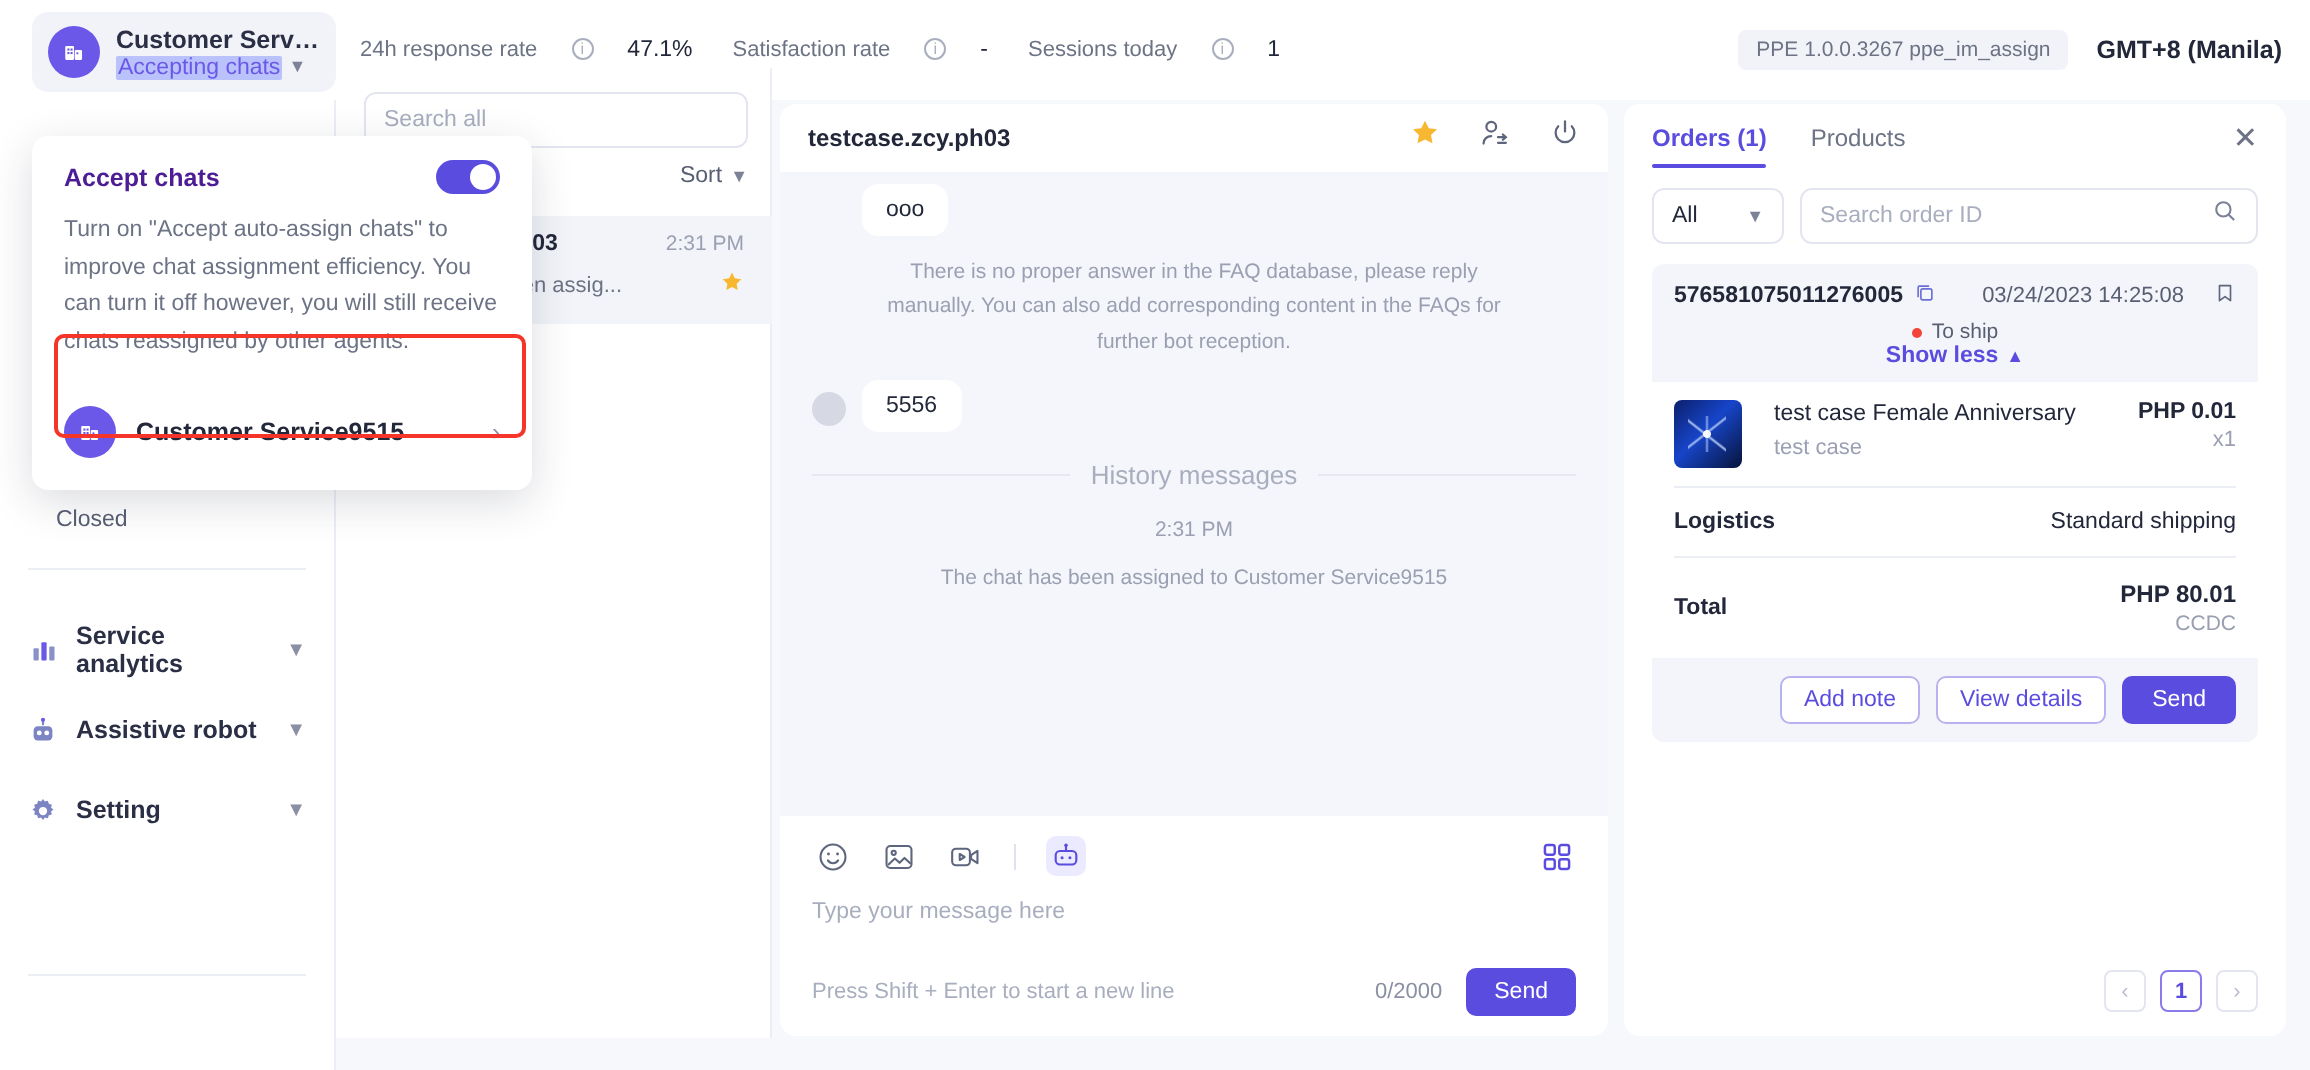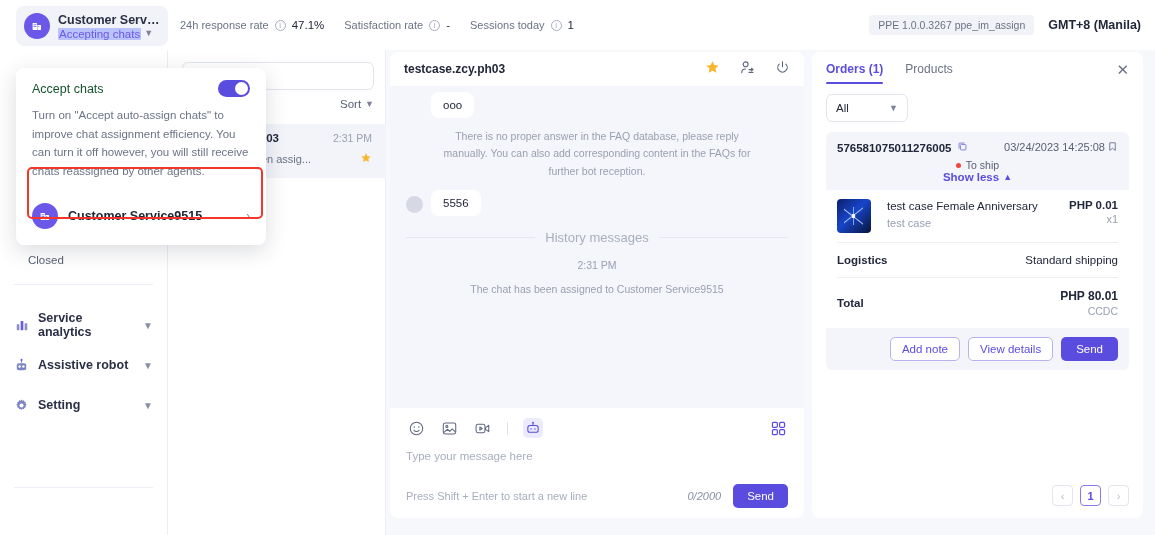--- a/index.html
+++ b/index.html
@@ -33,21 +33,21 @@
     white-space: nowrap; overflow: hidden; text-overflow: ellipsis; max-width: 106px;
   }
   .brand-status-row { display: flex; align-items: center; gap: 3px; }
   .brand-status {
     font-size: 11.5px; color: #6b57e8; background: #b9c2fb; border-radius: 1px;
     padding: 0 1px; white-space: nowrap;
   }
   .chev { color: #7c8399; font-size: 9px; line-height: 1; }
 
   .metrics { position: absolute; left: 180px; top: 0; height: 50px; display: flex; align-items: center; gap: 20px; }
-  .metric { display: flex; align-items: flex-end; gap: 6px; font-size: 11px; color: #6c7385; white-space: nowrap; }
+  .metric { display: flex; align-items: flex-start; gap: 17px; font-size: 11px; color: #6c7385; white-space: nowrap; }
   .metric .mval { font-weight: normal; color: #22273a; font-size: 11.5px; }
   .info-i {
     display: inline-flex; align-items: center; justify-content: center;
     width: 11px; height: 11px; border: 1px solid #a8aebe; border-radius: 50%;
     font-size: 8px; color: #a8aebe; line-height: 1;
   }
 
   .topright { position: absolute; right: 14px; top: 0; height: 50px; display: flex; align-items: center; gap: 14px; }
   .ppe-chip {
     background: #f2f3f8; border-radius: 4px; padding: 4px 9px;
@@ -67,21 +67,21 @@
   .side-div { height: 1px; background: #eceef5; margin: 6px 14px; }
   .side-group {
     display: flex; align-items: center; height: 40px; padding: 0 14px 0 14px;
     gap: 9px; font-size: 12.5px; font-weight: bold; color: #2b2f45; cursor: pointer;
   }
   .side-group .gicon { width: 15px; height: 15px; display: flex; align-items: center; justify-content: center; flex: 0 0 auto; }
   .side-group .gchev { margin-left: auto; color: #8a90a3; font-size: 10px; }
 
   
   .chatlist {
-    position: absolute; left: 168px; top: 50px; width: 218px; height: 485px;
+    position: absolute; left: 168px; top: 34px; width: 218px; height: 485px;
     background: #ffffff; border-right: 1px solid #eceef5;
   }
   .searchbox {
     position: absolute; left: 14px; top: 12px; width: 192px; height: 28px;
     border: 1px solid #e3e6ef; border-radius: 6px; background: #fff;
     display: flex; align-items: center; padding: 0 9px; gap: 6px;
   }
   .searchbox .ph { font-size: 11.5px; color: #a8aebe; }
   .sortrow {
     position: absolute; left: 14px; top: 48px; width: 192px;
@@ -136,54 +136,54 @@
   .tool { width: 20px; height: 20px; display: flex; align-items: center; justify-content: center; cursor: pointer; }
   .tool.active { background: #eceaff; border-radius: 5px; }
   .tool-sep { width: 1px; height: 13px; background: #dfe2ec; margin: 0 2px; }
   .grid-icon { margin-left: auto; }
   .comp-ph { font-size: 11.5px; color: #a8aebe; margin-top: 12px; }
   .comp-foot {
     position: absolute; left: 16px; right: 16px; bottom: 10px;
     display: flex; align-items: center; gap: 12px;
   }
   .comp-hint { font-size: 11px; color: #a8aebe; }
-  .comp-count { font-size: 11px; color: #8a90a3; margin-left: auto; font-style: italic; }
+  .comp-count { font-size: 11px; color: #8a90a3; margin-left: auto; }
   .btn-send {
     background: #5b4ce0; color: #fff; border: none; border-radius: 5px;
     padding: 6px 14px; font-size: 11.5px; font-family: inherit; cursor: pointer;
   }
 
   
   .orders {
     position: absolute; left: 812px; top: 52px; width: 331px; height: 466px;
     background: #ffffff; border-radius: 8px;
   }
   .ord-tabs { display: flex; align-items: center; height: 34px; padding: 0 14px; gap: 22px; }
   .ord-tab { font-size: 12px; color: #6c7385; cursor: pointer; height: 34px; display: flex; align-items: center; position: relative; }
   .ord-tab.sel { color: #5b4ce0; font-weight: bold; }
   .ord-tab.sel::after { content: ""; position: absolute; left: 0; right: 0; bottom: 2px; height: 2px; background: #5b4ce0; border-radius: 2px; }
   .ord-close { margin-left: auto; color: #6c7385; cursor: pointer; font-size: 15px; line-height: 1; }
 
   .ord-filter { display: flex; gap: 8px; padding: 8px 14px 10px; }
   .sel-all {
-    width: 82px; height: 28px; border: 1px solid #e3e6ef; border-radius: 6px;
+    width: 66px; height: 28px; border: 1px solid #e3e6ef; border-radius: 6px;
     display: flex; align-items: center; justify-content: space-between; padding: 0 9px;
     font-size: 11.5px; color: #22273a; cursor: pointer;
   }
   .ord-search {
     flex: 1; height: 28px; border: 1px solid #e3e6ef; border-radius: 6px;
     display: flex; align-items: center; padding: 0 9px; justify-content: space-between;
   }
   .ord-search .ph { font-size: 11.5px; color: #a8aebe; }
 
   .ord-card { margin: 0 14px; background: #f4f5fa; border-radius: 6px; overflow: hidden; }
   .oc-head { padding: 9px 11px 7px; }
   .oc-r1 { display: flex; align-items: center; justify-content: space-between; }
   .oc-id { font-size: 11.5px; font-weight: bold; color: #22273a; display: flex; align-items: center; gap: 5px; }
-  .oc-date { font-size: 11px; color: #585f73; display: flex; align-items: flex-start; gap: 2px; }
+  .oc-date { font-size: 11px; color: #585f73; display: flex; align-items: center; gap: 15px; }
   .oc-r2 { display: flex; align-items: center; justify-content: space-between; margin-top: 5px; flex-direction: column; }
   .oc-status { font-size: 10.5px; color: #585f73; display: flex; align-items: center; gap: 5px; }
   .dot-red { width: 5px; height: 5px; border-radius: 50%; background: #f3443a; }
   .oc-showless { font-size: 11.5px; font-weight: bold; color: #5b4ce0; display: flex; align-items: center; gap: 4px; cursor: pointer; }
 
   .oc-white { background: #ffffff; padding: 0 11px; }
   .prod-row { display: flex; align-items: flex-start; gap: 16px; padding: 9px 0; }
   .prod-img {
     width: 34px; height: 34px; border-radius: 4px; flex: 0 0 auto; overflow: hidden;
     background: linear-gradient(135deg, #0b1f6b 0%, #1745c9 45%, #071338 100%);
@@ -227,21 +227,21 @@
   }
   .pg.cur { border-color: #8a7bec; color: #5b4ce0; font-weight: bold; }
 
   
   .popup {
     position: absolute; left: 16px; top: 68px; width: 250px;
     background: #ffffff; border-radius: 8px;
     box-shadow: 0 6px 22px rgba(32,38,64,.16); z-index: 20; padding: 12px 0 6px;
   }
   .pop-head { display: flex; align-items: center; justify-content: space-between; padding: 0 16px; }
-  .pop-title { font-size: 12.5px; font-weight: normal; color: #14532d; }
+  .pop-title { font-size: 12.5px; font-weight: bold; color: #4c1d95; }
   .toggle { width: 32px; height: 17px; border-radius: 10px; background: #5b4ce0; position: relative; cursor: pointer; }
   .toggle::after { content: ""; position: absolute; right: 2px; top: 2px; width: 13px; height: 13px; border-radius: 50%; background: #fff; }
   .pop-desc { font-size: 11.5px; color: #6c7385; line-height: 1.62; padding: 9px 16px 12px; }
   .pop-acct {
     display: flex; align-items: center; gap: 10px; padding: 10px 16px;
     cursor: pointer;
   }
   .pop-acct .nm { font-size: 12.5px; font-weight: bold; color: #22273a; }
   .pop-acct .ar { margin-left: auto; color: #8a90a3; font-size: 12px; }
   .redbox {
@@ -480,20 +480,29 @@
     <div class="ord-tabs">
       <span class="ord-tab sel">Orders (1)</span>
       <span class="ord-tab">Products</span>
       <span class="ord-close">✕</span>
     </div>
 
     <div class="ord-filter">
       <div class="sel-all">
         <span>All</span>
         <span class="chev">▼</span>
+      </div>
+      <div class="ord-search">
+        <span class="ph">Search order ID</span>
+        <span>
+          <svg width="13" height="13" viewBox="0 0 16 16" fill="none" stroke="#7c8399" stroke-width="1.3" stroke-linecap="round">
+              <circle cx="7" cy="7" r="4.4"></circle>
+              <path d="M10.3 10.3l3 3"></path>
+            </svg>
+        </span>
       </div>
     </div>
 
     <div class="ord-card">
       <div class="oc-head">
         <div class="oc-r1">
           <span class="oc-id">
             <span>576581075011276005</span>
             <span>
               <svg width="11" height="11" viewBox="0 0 16 16" fill="none" stroke="#6b6fd6" stroke-width="1.2">

